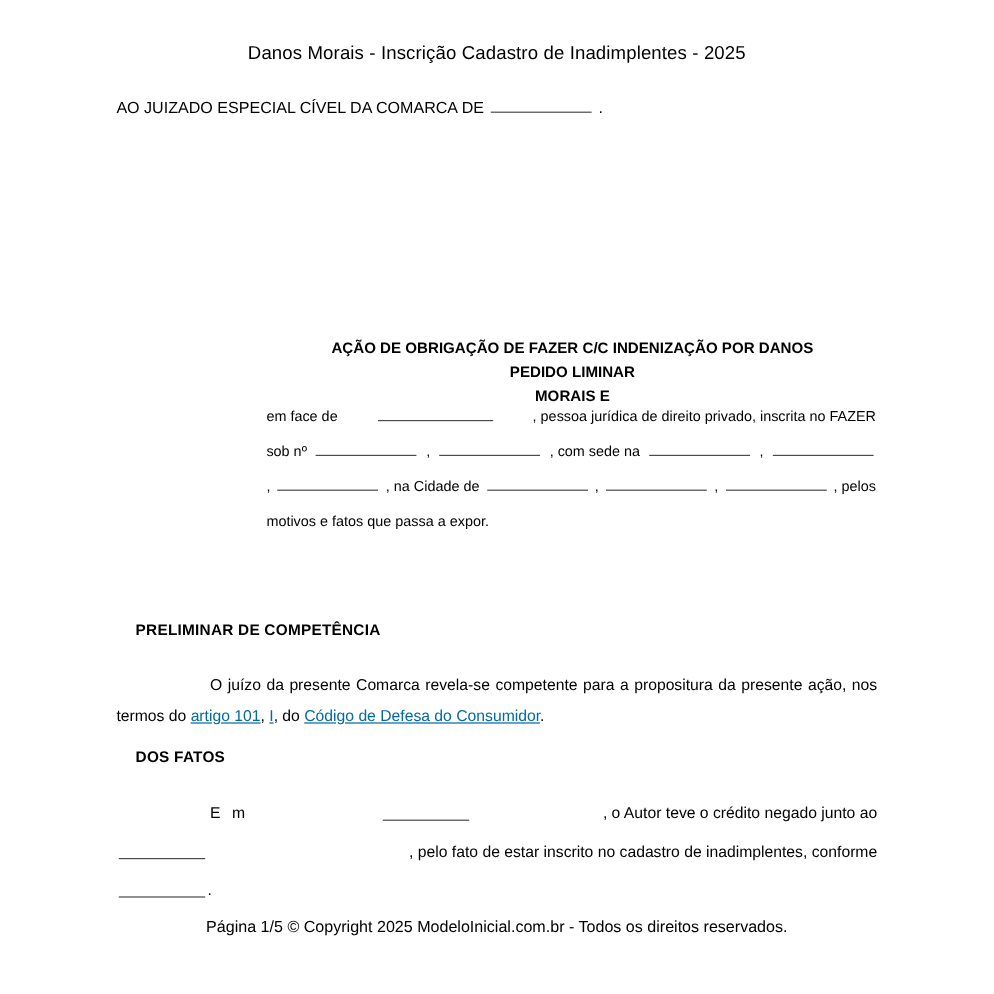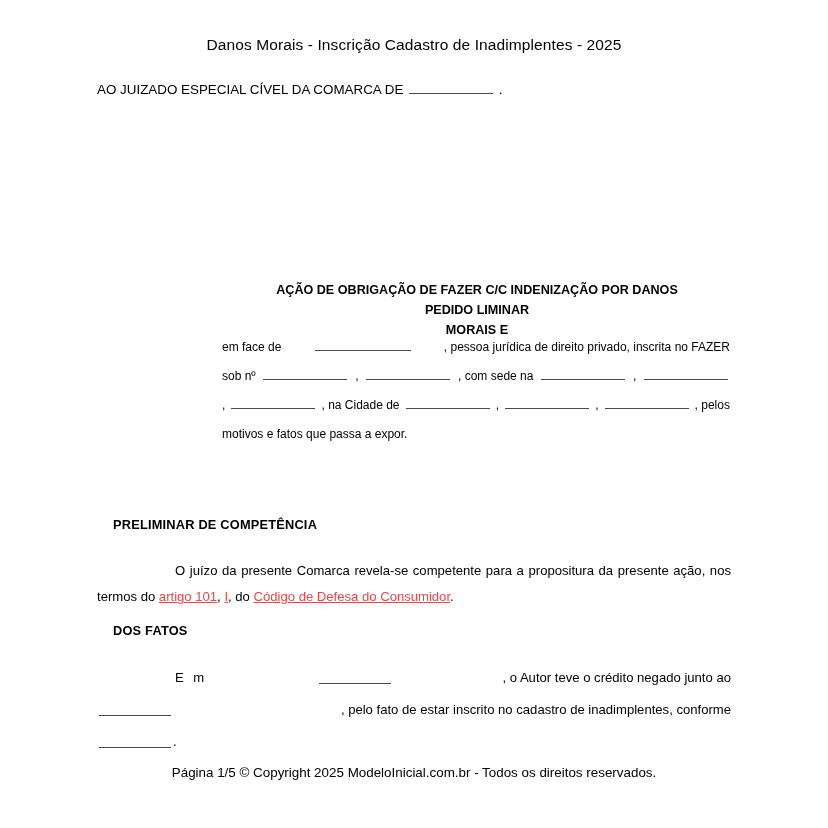--- a/index.html
+++ b/index.html
@@ -98,21 +98,21 @@
     font-size: 13.1px;
     line-height: 26px;
     text-align: justify;
     text-justify: inter-word;
   }
   #p-competencia { top: 558px; }
   #p-competencia > span { text-indent: 78px; display: block; }
 
   .body-par a,
   .body-par .lnk {
-    color: #ef4444;
+    color: #0369a1;
     text-decoration: underline;
   }
 
   
   .fatos-par {
     position: absolute;
     top: 662px;
     left: 97px;
     width: 634px;
     font-size: 13.1px;

